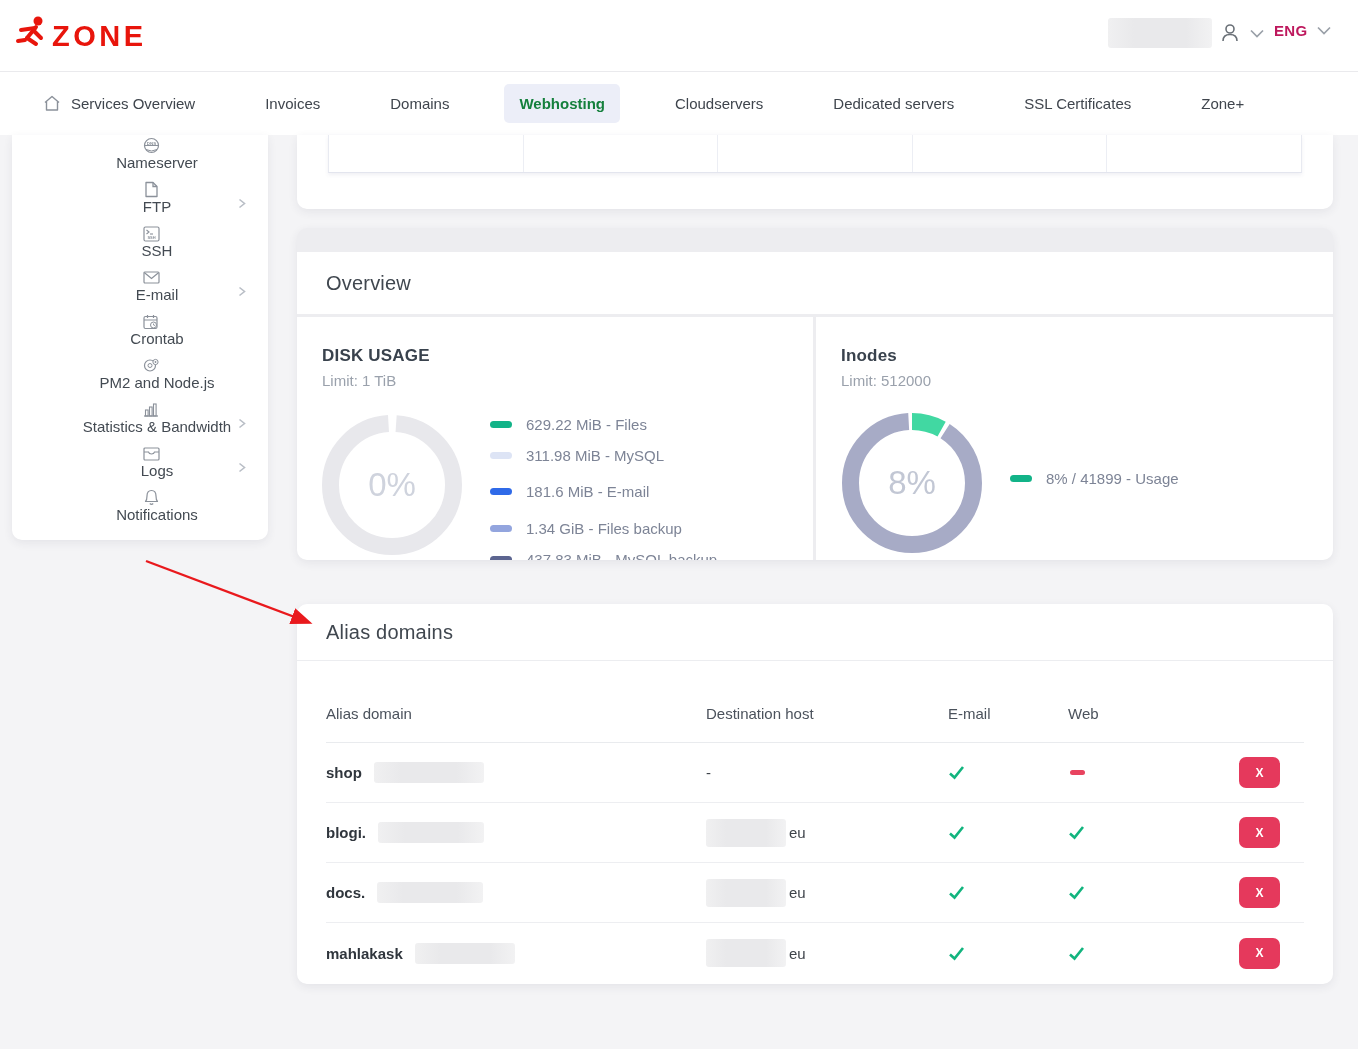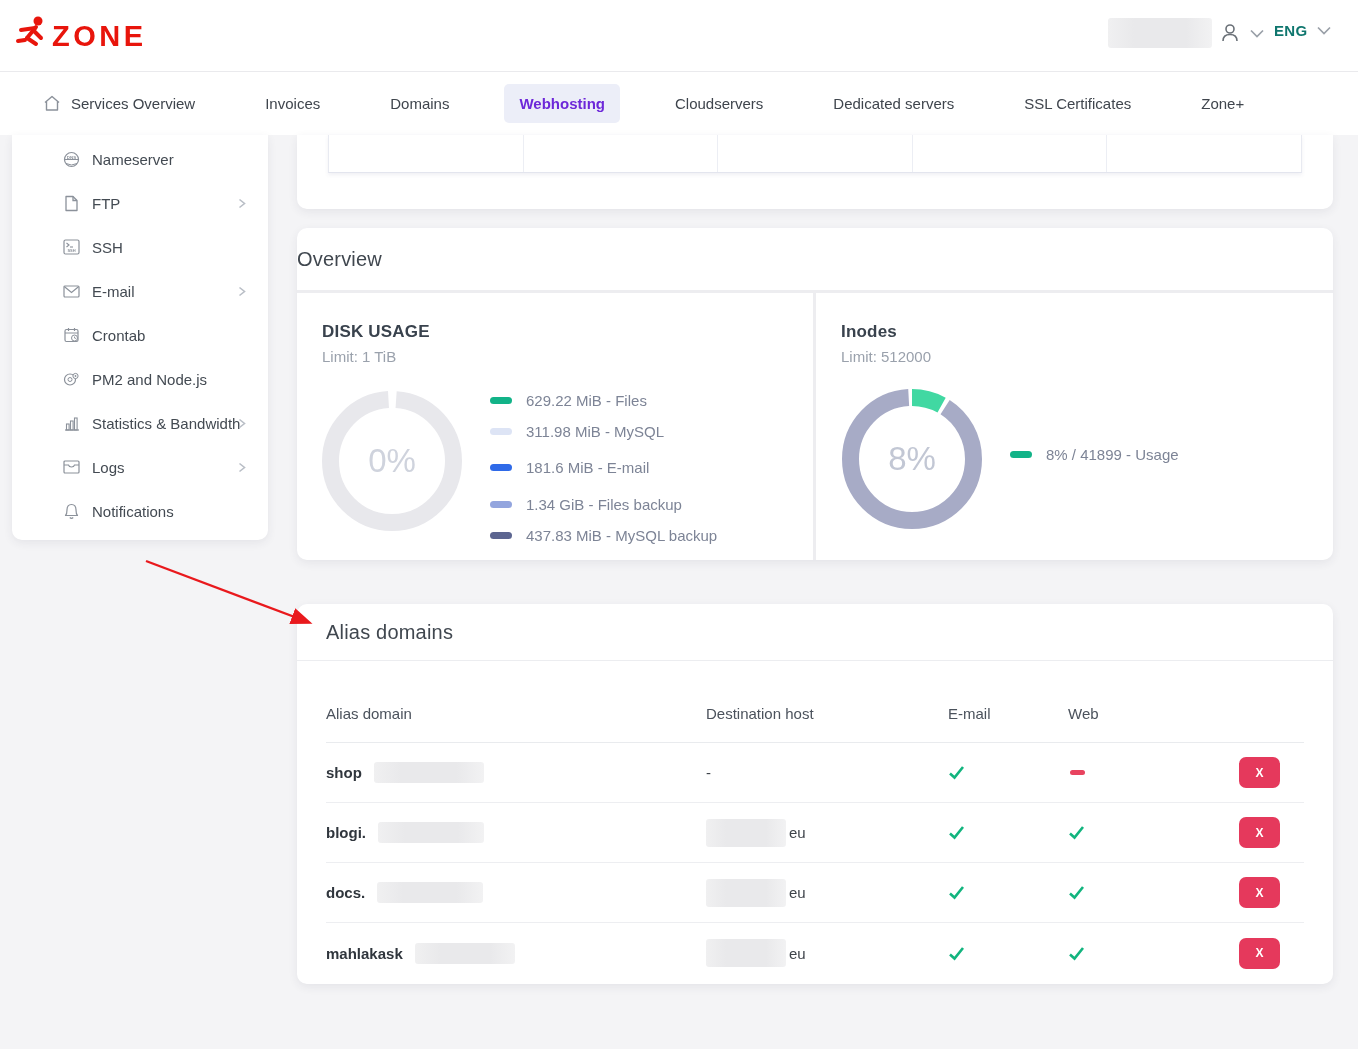--- a/index.html
+++ b/index.html
@@ -14,43 +14,43 @@
   
   .topbar { position:absolute; left:0; top:0; width:1358px; height:71px; background:#fff; }
   .logo { position:absolute; left:14px; top:13px; width:150px; height:44px; cursor:pointer; }
   .acct-blur { position:absolute; left:1108px; top:18px; width:104px; height:30px; cursor:pointer; }
   .blurbox {
     background:linear-gradient(90deg,#f0f0f1,#e9e9eb 25%,#e9e9eb 75%,#f2f2f3);
     border-radius:3px;
   }
   .user-menu { position:absolute; left:1219px; top:22px; display:flex; align-items:center; gap:9px; cursor:pointer; }
   .lang-menu { position:absolute; left:1274px; top:22px; display:flex; align-items:center; gap:10px; cursor:pointer; }
-  .lang-label { font-size:15px; font-weight:bold; color:#0f766e; letter-spacing:.3px; }
+  .lang-label { font-size:15px; font-weight:bold; color:#be185d; letter-spacing:.3px; }
   
   .navbar {
     position:absolute; left:0; top:71px; width:1358px; height:64px;
     background:#fff; border-top:1px solid #eaeaed;
     display:flex; align-items:center; padding-left:28px;
   }
   .nav-item {
     display:flex; align-items:center; gap:10px;
     font-size:15px; font-weight:500; color:#3f454d;
     margin-right:40px; padding:11px 15px; border-radius:5px; cursor:pointer; white-space:nowrap;
   }
-  .nav-item.active { background:#eceef8; color:#6d28d9; font-weight:bold; }
+  .nav-item.active { background:#eceef8; color:#15803d; font-weight:bold; }
   
   .sidebar {
     position:absolute; left:12px; top:135px; width:256px; height:405px;
     background:#fff; border-radius:0 0 10px 10px;
     box-shadow:0 6px 14px rgba(45,45,75,.09);
     padding-top:2px; z-index:3;
   }
   .side-item {
-    height:44px; display:flex; align-items:center; padding-left:51px; position:relative;
-    font-size:15px; color:#434a52; cursor:pointer;
+    height:44px; display:flex; align-items:center; padding-left:34px; position:relative;
+    font-size:15px; color:#434a52; cursor:pointer;flex-direction:column;
   }
   .side-item .s-icon { width:17px; height:17px; margin-right:12px; flex:0 0 17px; display:flex; align-items:center; justify-content:center; }
   .side-chev { position:absolute; right:22px; top:17px; }
   
   .card-shadow { box-shadow:0 3px 10px rgba(45,45,75,.08); }
   .topcard {
     position:absolute; left:297px; top:135px; width:1036px; height:74px;
     background:#fff; border-radius:0 0 10px 10px;
   }
   .topcard-table {
@@ -59,21 +59,21 @@
     border-left:1px solid #e8eaf1; border-right:1px solid #e8eaf1; border-bottom:1px solid #e3e5ee;
     box-shadow:0 2px 4px rgba(70,70,110,.08);
   }
   .topcard-cell { flex:1; border-right:1px solid #eceef4; }
   .topcard-cell:last-child { border-right:none; }
   
   .overview-card {
     position:absolute; left:297px; top:228px; width:1036px; height:332px;
     background:#ededf0; border-radius:10px; overflow:hidden;
   }
-  .ov-head { height:62px; background:#fff; display:flex; align-items:center; margin-bottom:3px; }
+  .ov-head { height:62px; background:#fff; display:flex; align-items:center; padding-left:29px; margin-bottom:3px;margin-top:24px; }
   .section-title { font-size:20px; color:#40474f; font-weight:500; letter-spacing:.2px; }
   .ov-panels { display:flex; height:267px; gap:3px; }
   .panel { background:#fff; position:relative; }
   .panel-disk { width:516px; }
   .panel-inodes { flex:1;padding-left:28px; }
   .panel-title { position:absolute; left:25px; top:29px; font-size:17px; font-weight:bold; color:#39424d; letter-spacing:.2px; }
   .panel-limit { position:absolute; left:25px; top:55px; font-size:15px; color:#9aa1ac; }
   .donut { position:absolute; width:140px; height:140px; }
   .donut-disk { left:25px; top:98px; }
   .donut-inodes { left:26px; top:96px; }

